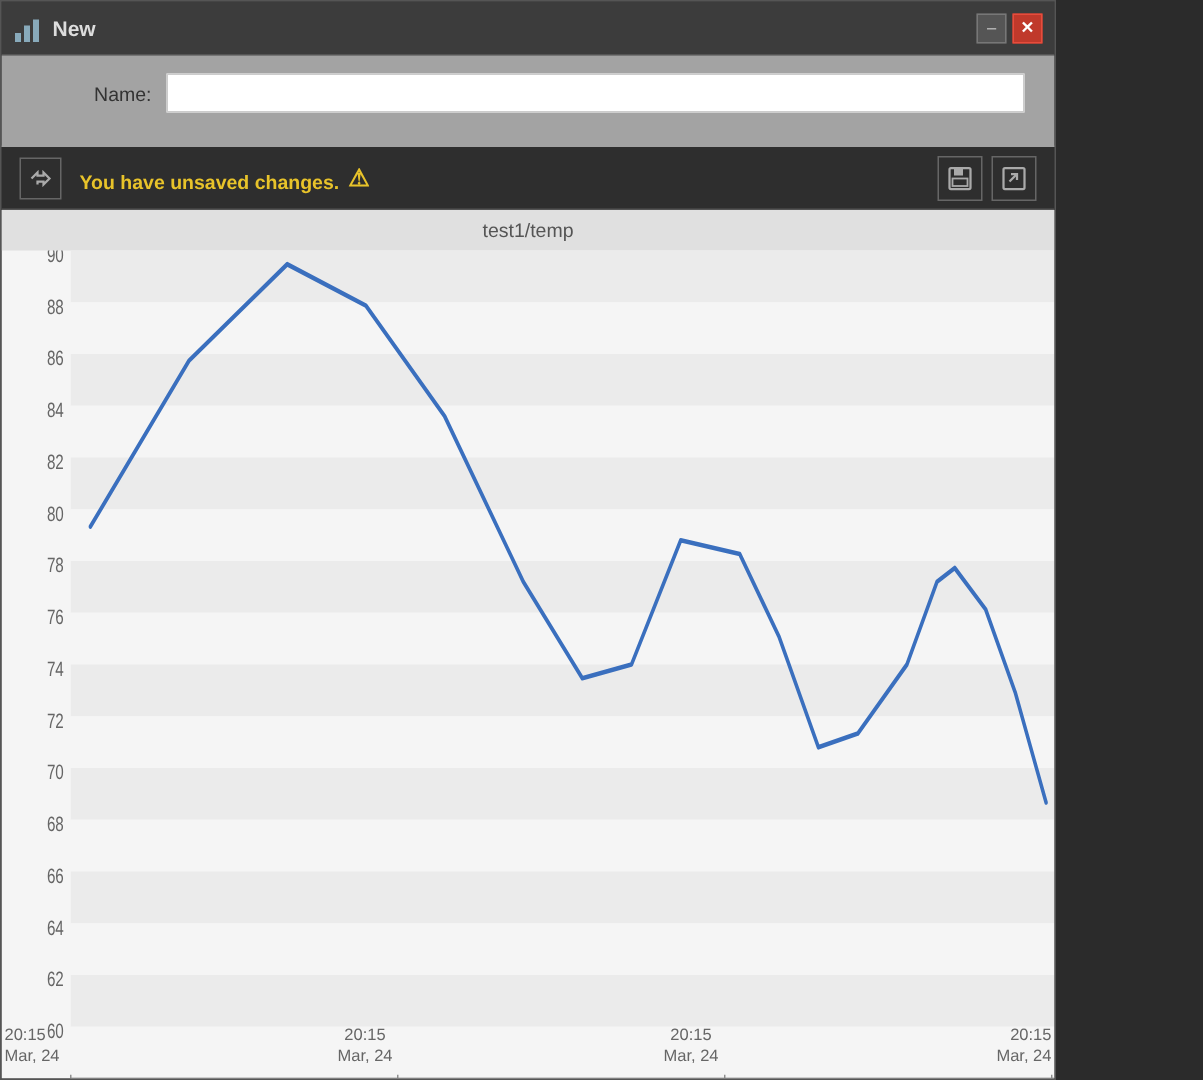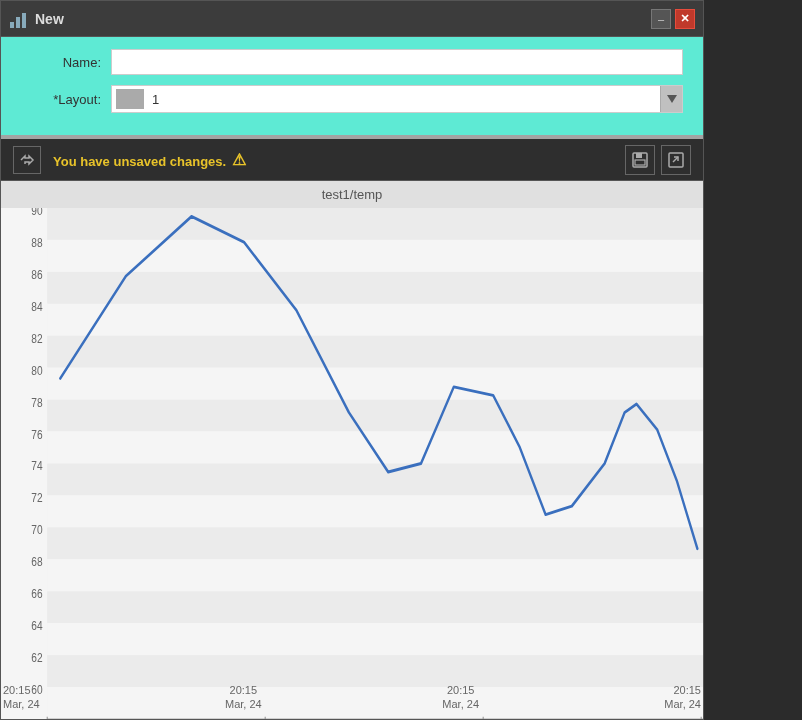--- a/index.html
+++ b/index.html
@@ -57,24 +57,24 @@
     }
 
     .title-btn.close-btn {
       background: #c0392b;
       border-color: #e74c3c;
       color: white;
       font-weight: bold;
     }
 
     .form-area {
-      background: #5eead4;
+      background: #a3a3a3;
       padding: 12px 20px;
       flex-shrink: 0;
-      border-bottom: 4px solid #a3a3a3;
+      border-bottom: 1px solid #a3a3a3;
     }
 
     .form-row {
       display: flex;
       align-items: center;
       margin-bottom: 10px;
     }
 
     .form-label {
       width: 80px;
@@ -238,32 +238,20 @@
     <div class="title-bar-controls">
       <div class="title-btn">–</div>
       <div class="title-btn close-btn">✕</div>
     </div>
   </div>
 
   <div class="form-area">
     <div class="form-row">
       <label class="form-label">Name:</label>
       <input class="form-input" type="text" value="" style="">
-    </div>
-    <div class="form-row">
-      <label class="form-label">*Layout:</label>
-      <div class="layout-select-wrapper">
-        <div class="layout-color-box"></div>
-        <span class="layout-text">1</span>
-        <div class="layout-arrow">
-          <svg width="10" height="8" viewBox="0 0 10 8">
-            <polygon points="0,0 10,0 5,8" fill="#555"></polygon>
-          </svg>
-        </div>
-      </div>
     </div>
   </div>
 
   <div class="toolbar-bar">
     <div class="toolbar-expand-btn">
       <svg width="16" height="16" viewBox="0 0 16 16">
         <polyline points="2,8 6,4 6,6 10,6 10,4 14,8 10,12 10,10 6,10 6,12" fill="none" stroke="#aaa" stroke-width="1.5"></polyline>
       </svg>
     </div>
     <div class="unsaved-msg">

